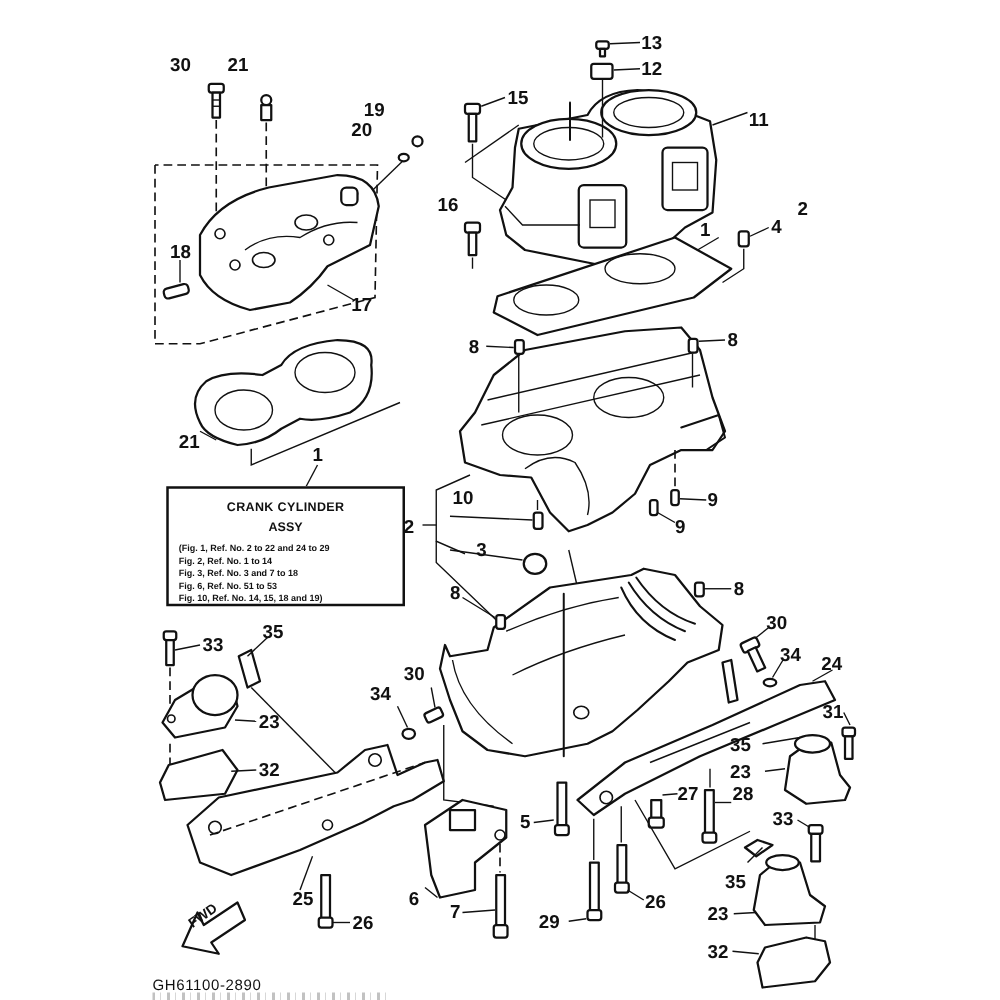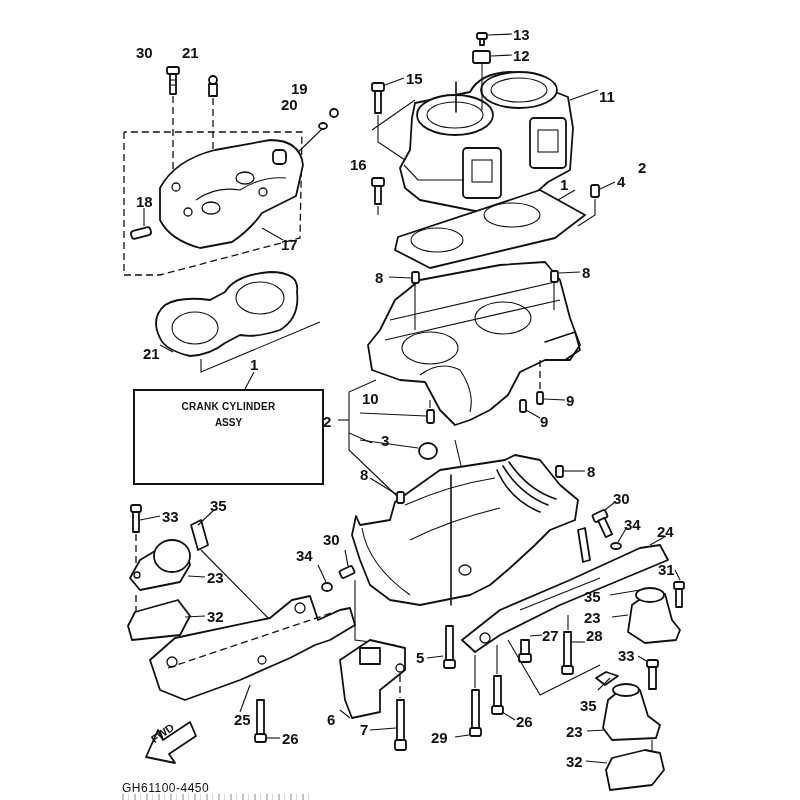--- a/index.html
+++ b/index.html
@@ -301,24 +301,31 @@
     <rect class="part" x="255" y="734" width="11" height="8" rx="2"></rect>
     <line class="thin" x1="266" y1="738" x2="280" y2="738"></line>
   </g>
 
   <path class="part" d="M146,757 L158,730 L163,740 L190,722 L196,736 L169,754 L175,763 Z"></path>
 </svg>
 
 <div id="parts-box">
   <div class="title">CRANK CYLINDER</div>
   <div class="sub">ASSY</div>
+  <ul>
+    <li>(Fig. 1, Ref. No. 2 to 22 and 24 to 29</li>
+    <li>Fig. 2, Ref. No. 1 to 14</li>
+    <li>Fig. 3, Ref. No. 3 and 7 to 18</li>
+    <li>Fig. 6, Ref. No. 51 to 53</li>
+    <li>Fig. 10, Ref. No. 14, 15, 18 and 19)</li>
+  </ul>
 </div>
 
 <div id="fwd">FWD</div>
-<div id="code">GH61100-4450</div>
+<div id="code">GH61100-2890</div>
 <div id="noise"></div>
 
 <span class="callout" style="left:136px;top:45px">30</span>
 <span class="callout" style="left:182px;top:45px">21</span>
 <span class="callout" style="left:291px;top:81px">19</span>
 <span class="callout" style="left:281px;top:97px">20</span>
 <span class="callout" style="left:136px;top:194px">18</span>
 <span class="callout" style="left:281px;top:237px">17</span>
 <span class="callout" style="left:143px;top:346px">21</span>
 <span class="callout" style="left:250px;top:357px">1</span>

